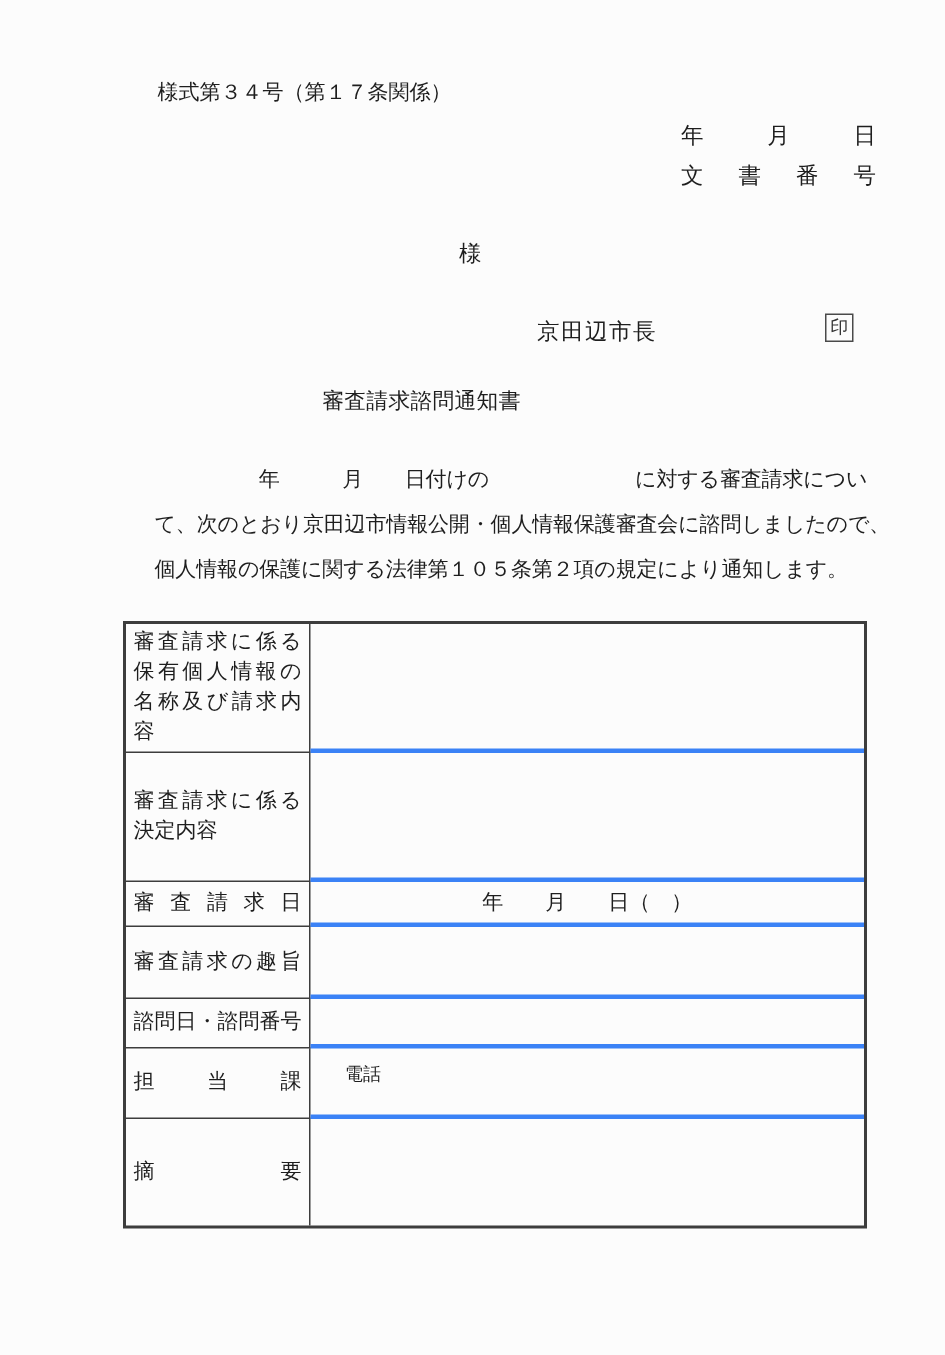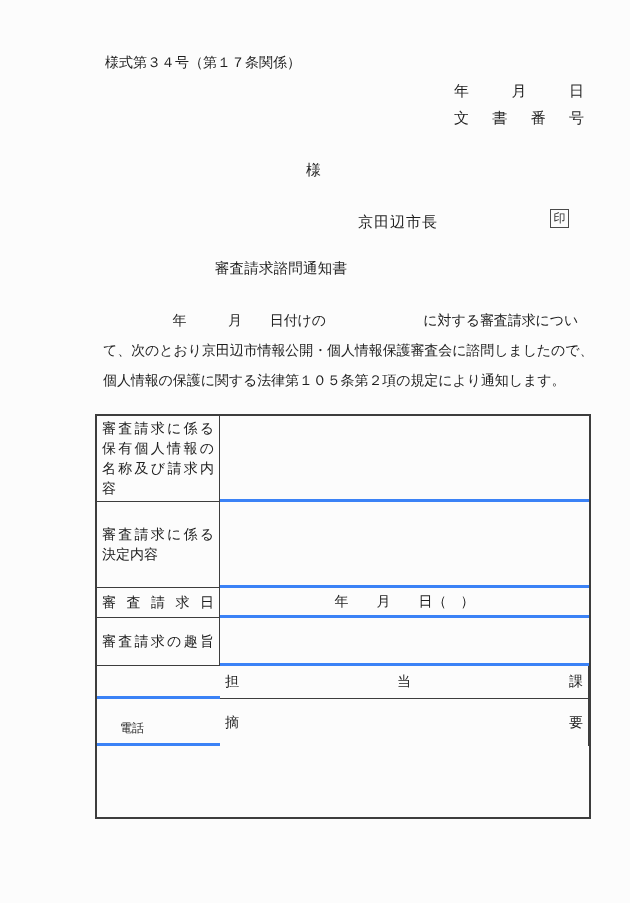--- a/index.html
+++ b/index.html
@@ -45,21 +45,21 @@
     position:absolute;left:0;top:258px;width:506px;
     text-align:center;font-size:14.5px;line-height:20px;letter-spacing:0.2px;
   }
   .bodytext{
     position:absolute;left:75px;top:306px;width:490px;
     font-size:14px;
   }
   .bline{height:30px;line-height:30px;white-space:pre;letter-spacing:-0.1px;}
 
   .tbl{
-    position:absolute;left:67px;top:414px;width:496px;height:405px;
+    position:absolute;left:54px;top:414px;width:496px;height:405px;
     box-sizing:border-box;
     border:2px solid #3d3d3d;
     display:grid;
     grid-template-columns:123px 1fr;
     grid-template-rows:86px 86px 30px 48px 33px 47px 1fr;
     font-size:14px;
   }
   .cell{box-sizing:border-box;}
   .lbl{
     border-right:1px solid #3d3d3d;
@@ -76,21 +76,21 @@
   .dist span{
     line-height:20px;
     text-align:justify;text-align-last:justify;
   }
   .val-center{
     display:flex;align-items:center;justify-content:center;
     white-space:pre;
   }
   .val-phone{
     display:flex;align-items:flex-end;
-    padding:0 0 8px 23px;
+    padding:0 0 20px 23px;
     font-size:12px;line-height:14px;
   }
 </style>
 </head>
 <body>
 
 <div class="page">
 
   <div class="form-no">様式第３４号（第１７条関係）</div>
 
@@ -128,20 +128,23 @@
     <div class="cell lbl dist">
       <span>審査請求日</span>
     </div>
     <div class="cell val val-center">年　　月　　日（　）</div>
 
     <div class="cell lbl dist">
       <span>審査請求の趣旨</span>
     </div>
     <div class="cell val"></div>
 
+    <div class="cell lbl dist">
+      <span>諮問日・諮問番号</span>
+    </div>
     <div class="cell val"></div>
 
     <div class="cell lbl dist">
       <span>担当課</span>
     </div>
     <div class="cell val val-phone">電話</div>
 
     <div class="cell lbl dist lastrow">
       <span>摘要</span>
     </div>

